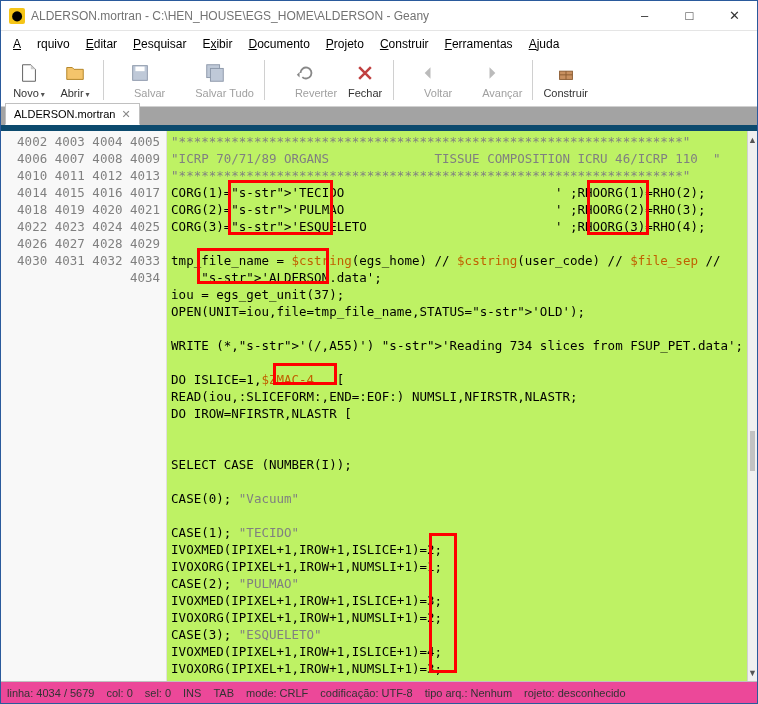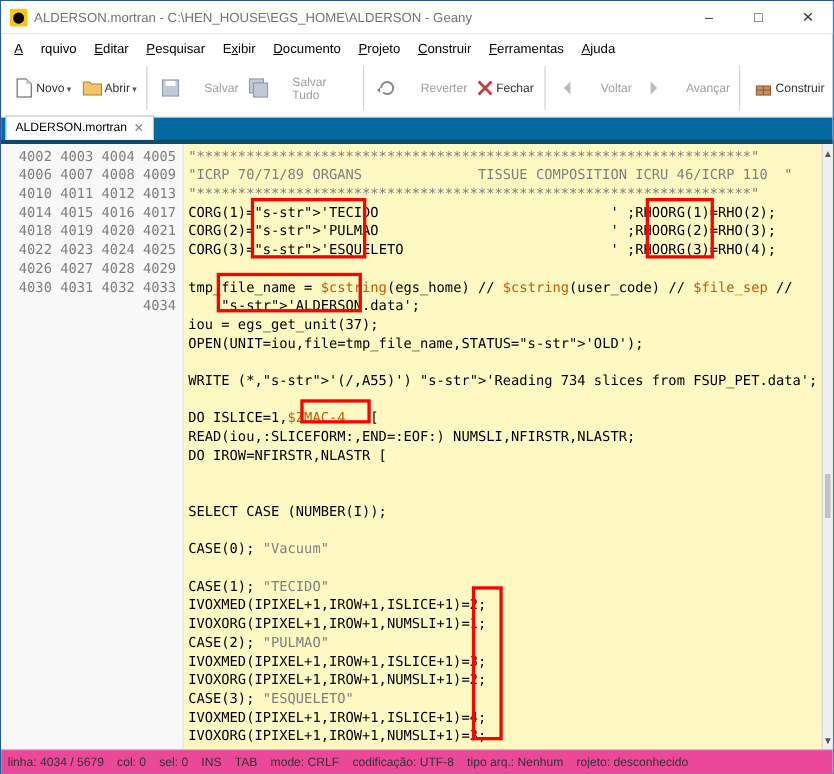--- a/index.html
+++ b/index.html
@@ -56,60 +56,60 @@
   .toolbar {
     height: 54px;
     display: flex;
     align-items: center;
     padding: 2px 6px;
     gap: 2px;
     border-bottom: 1px solid #d0d0d0;
   }
   .tb-btn {
     display: flex;
-    flex-direction: row;
+    flex-direction: column;
     align-items: center;
-    justify-content: space-between;
+    justify-content: center;
     min-width: 44px;
     height: 48px;
     padding: 2px 4px;
     cursor: default;
   }
   .tb-btn .ico { width: 24px; height: 24px; display:flex; align-items:center; justify-content:center; }
   .tb-btn .lbl { font-size: 11px; margin-top: 2px; color: #333; }
   .tb-btn.disabled .lbl { color: #a0a0a0; margin-left: 20px; }
   .tb-sep { width: 1px; height: 40px; background: #d0d0d0; margin: 0 4px; }
   .dropdown-arrow { font-size: 8px; color: #555; margin-left: 2px; }
 
   
   .tabstrip {
     height: 24px;
     display: flex;
     align-items: flex-end;
     padding: 0 4px;
-    background: #0369a1;
-    border-bottom: 4px solid #0c4a6e;
+    background: #a3a3a3;
+    border-bottom: 6px solid #0c4a6e;
   }
   .tab {
     display: flex; align-items: center;
     height: 22px;
     padding: 0 8px;
     background: #fff;
     border: 1px solid #c0c0c0;
     border-bottom: 1px solid #fff;
     font-size: 11px;
     gap: 6px;
   }
   .tab .close-tab { font-size: 11px; color: #888; cursor: default; }
 
   
   .editor {
     flex: 1;
     display: flex;
-    background: #fef9c3;
+    background: #bef264;
     overflow: hidden;
     position: relative;
   }
   .gutter {
     background: #f8f8f8;
     border-right: 1px solid #e0e0e0;
     text-align: right;
     padding: 2px 6px 2px 10px;
     font-family: Consolas, monospace;
     font-size: 12.5px;

